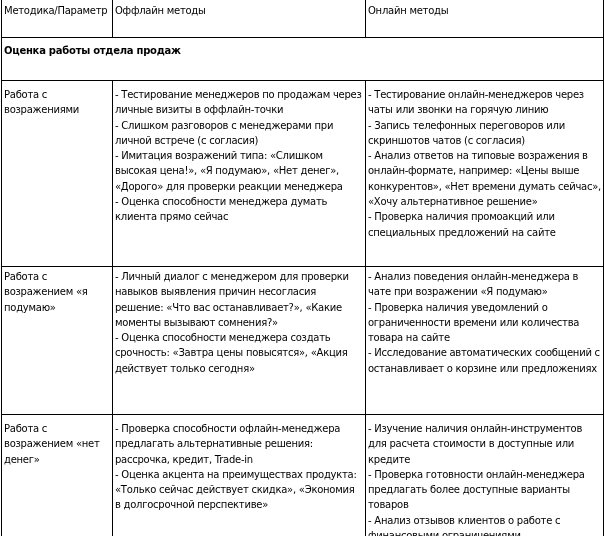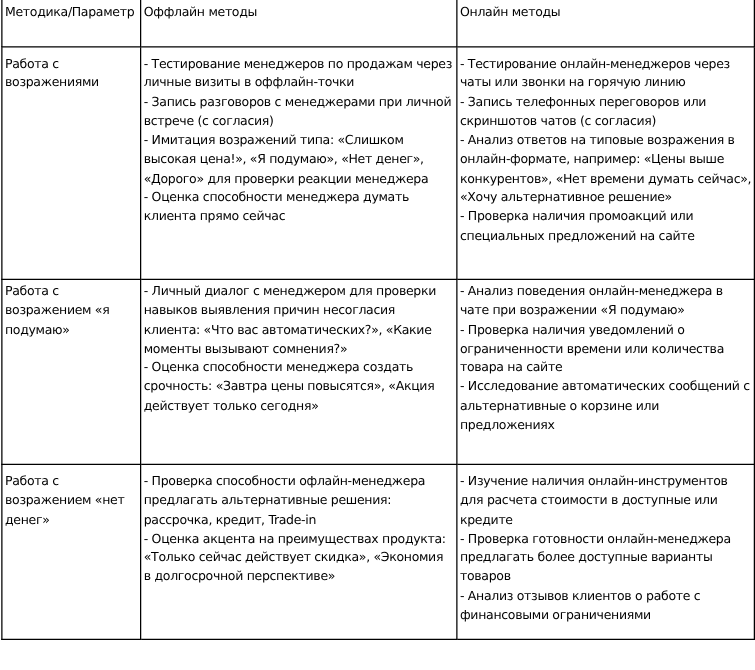--- a/index.html
+++ b/index.html
@@ -52,47 +52,50 @@
 <body>
 
 <div class="page">
   <table class="grid">
     <tbody>
         <tr class="r-head">
       <td class="c1 head-cell">Методика/Параметр</td>
       <td class="c2 head-cell">Оффлайн методы</td>
       <td class="c3 head-cell">Онлайн методы</td>
     </tr>
+    <tr class="r-section">
+      <td colspan="3">Оценка работы отдела продаж</td>
+    </tr>
 
     <tr class="r1">
       <td class="c1">Работа с возражениями</td>
       <td class="c2">
         <span class="line">- Тестирование менеджеров по продажам через личные визиты в оффлайн-точки</span>
-        <span class="line">- Запись разговоров с менеджерами при личной встрече (с согласия)</span>
+        <span class="line">- Слишком разговоров с менеджерами при личной встрече (с согласия)</span>
         <span class="line">- Имитация возражений типа: «Слишком высокая цена!», «Я подумаю», «Нет денег», «Дорого» для проверки реакции менеджера</span>
         <span class="line">- Оценка способности менеджера думать клиента прямо сейчас</span>
       </td>
       <td class="c3">
         <span class="line">- Тестирование онлайн-менеджеров через чаты или звонки на горячую линию</span>
         <span class="line">- Запись телефонных переговоров или скриншотов чатов (с согласия)</span>
         <span class="line">- Анализ ответов на типовые возражения в онлайн-формате, например: «Цены выше конкурентов», «Нет времени думать сейчас», «Хочу альтернативное решение»</span>
         <span class="line">- Проверка наличия промоакций или специальных предложений на сайте</span>
       </td>
     </tr>
 
     <tr class="r2">
       <td class="c1">Работа с возражением «я подумаю»</td>
       <td class="c2">
-        <span class="line">- Личный диалог с менеджером для проверки навыков выявления причин несогласия клиента: «Что вас автоматических?», «Какие моменты вызывают сомнения?»</span>
+        <span class="line">- Личный диалог с менеджером для проверки навыков выявления причин несогласия решение: «Что вас останавливает?», «Какие моменты вызывают сомнения?»</span>
         <span class="line">- Оценка способности менеджера создать срочность: «Завтра цены повысятся», «Акция действует только сегодня»</span>
       </td>
       <td class="c3">
         <span class="line">- Анализ поведения онлайн-менеджера в чате при возражении «Я подумаю»</span>
         <span class="line">- Проверка наличия уведомлений о ограниченности времени или количества товара на сайте</span>
-        <span class="line">- Исследование автоматических сообщений с альтернативные о корзине или предложениях</span>
+        <span class="line">- Исследование автоматических сообщений с останавливает о корзине или предложениях</span>
       </td>
     </tr>
 
     <tr class="r3">
       <td class="c1">Работа с возражением «нет денег»</td>
       <td class="c2">
         <span class="line">- Проверка способности офлайн-менеджера предлагать альтернативные решения: рассрочка, кредит, Trade-in</span>
         <span class="line">- Оценка акцента на преимуществах продукта: «Только сейчас действует скидка», «Экономия в долгосрочной перспективе»</span>
       </td>
       <td class="c3">

